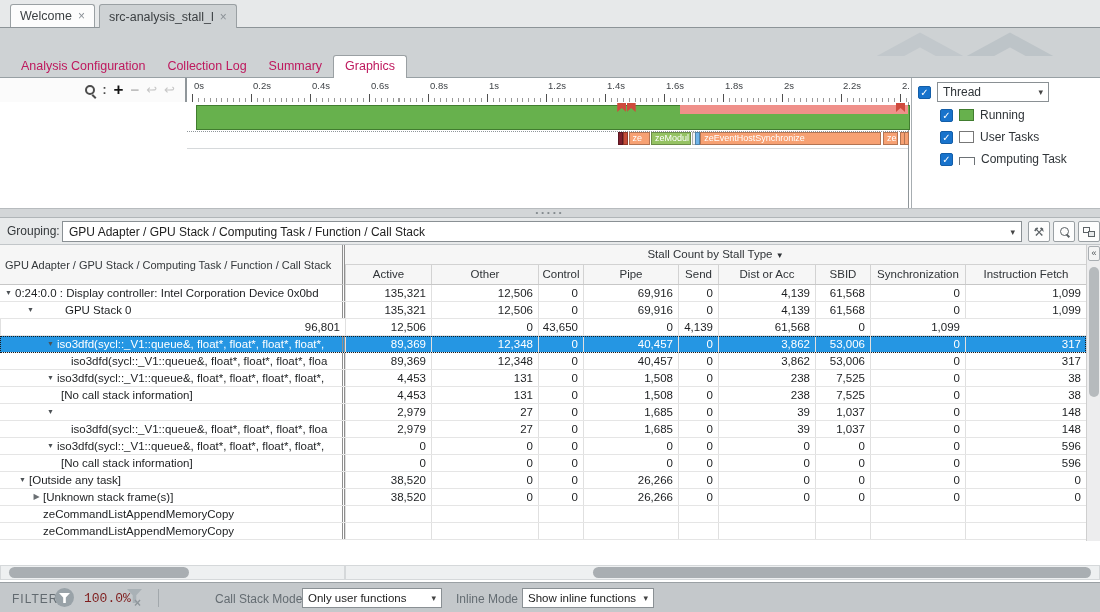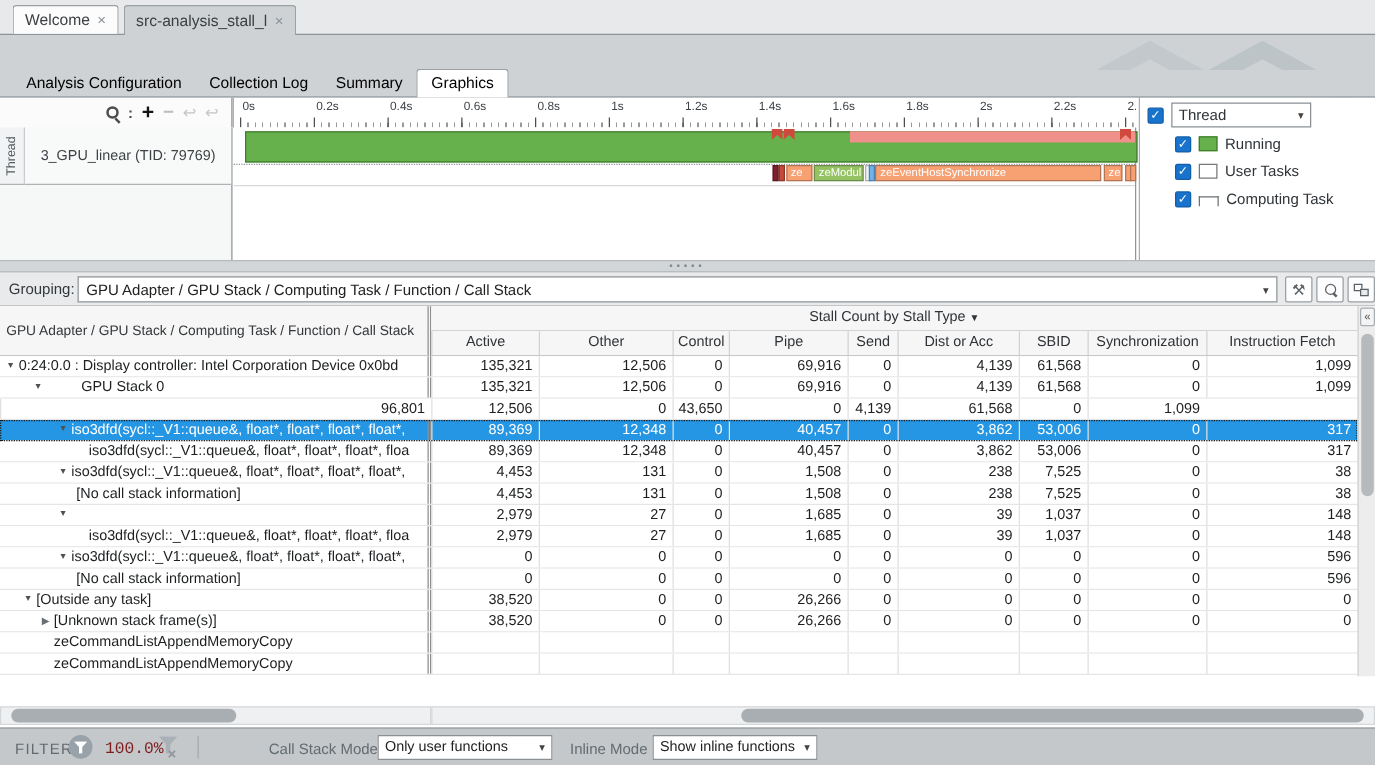--- a/index.html
+++ b/index.html
@@ -21,21 +21,21 @@
   .titlebar { position:absolute; left:0; top:28px; width:1100px; height:28px; background:#ced2d4;margin-top:25px; }
   .page-title { position:absolute; left:14px; top:4px; font-size:16px; color:#3a3e42; }
   .help-icon { position:absolute; left:352px; top:7px; width:15px; height:15px; border:1.5px solid #6d7478;
     border-radius:50%; color:#5d6468; font-size:10px; font-weight:bold; text-align:center; line-height:13px; }
   .watermark { position:absolute; right:8px; top:3px; font-size:15px; font-weight:bold;
     color:#aeb6bc; letter-spacing:.5px; transform:scaleY(1.15); }
   .wm-chevrons { position:absolute; right:0; top:28px; width:270px; height:50px; z-index:0; pointer-events:none; }
   
   .subtabs { position:absolute; left:0; top:56px; width:1100px; height:22px; background:#ced2d4;
     border-bottom:1px solid #98a0a4; display:flex; align-items:flex-end; padding-left:10px; z-index:1; }
-  .subtab { padding:3px 11px 4px; font-size:12.5px; color:#000000; position:relative; }
+  .subtab { padding:3px 11px 4px; font-size:12.5px; color:#be185d; position:relative; }
   .subtab.active { background:#fff; border:1px solid #9aa0a3; border-bottom:none; border-radius:3px 3px 0 0;
     margin-bottom:-1px; padding-bottom:5px; z-index:2; }
   
   .timeline { position:absolute; left:0; top:78px; width:1100px; height:130px; background:#fff; }
   .tl-toolbar { position:absolute; left:0; top:0; width:186px; height:24px; background:#fbfbfb;
     border-right:1px solid #8f969a; display:flex; align-items:center; justify-content:flex-end; gap:7px; padding-right:10px; }
   .icon-mag { position:relative; width:10px; height:10px; border:2px solid #4c4c4c; border-radius:50%; display:inline-block; }
   .icon-mag::after { content:""; position:absolute; left:6px; top:7px; width:2px; height:5px; background:#4c4c4c; transform:rotate(-45deg); }
   .tb-colon { color:#4c4c4c; font-weight:bold; }
   .tb-plus { font-size:17px; font-weight:bold; color:#141414; line-height:14px; }
@@ -203,26 +203,20 @@
         <div class="tick" style="left: 536px;"></div>
         <div class="tick-label" style="left: 538px;">1.8s</div>
         <div class="tick" style="left: 595px;"></div>
         <div class="tick-label" style="left: 597px;">2s</div>
         <div class="tick" style="left: 654px;"></div>
         <div class="tick-label" style="left: 656px;">2.2s</div>
         <div class="tick" style="left: 713px;"></div>
         <div class="tick-label" style="left: 715px;">2.4s</div>
       </div>
 
-    <div class="tl-left">
-      <div class="thread-axis">
-          <span>Thread</span>
-        </div>
-      <div class="thread-name">3_GPU_linear (TID: 79769)</div>
-    </div>
 
     <div class="tl-chart">
       <div class="running-bar" style="left: 8.54px; width: 714.785px;"></div>
       <div class="stall-band" style="left: 493.225px; width: 228.035px;"></div>
       <div class="dotline"></div>
       <div class="task-lane">
           <div class="task" style="left: 430.685px; width: 4.13px; background: rgb(126, 31, 45);"></div>
           <div class="task" style="left: 435.7px; width: 4.72px; background: rgb(196, 75, 56);"></div>
           <div class="task" style="left: 441.6px; width: 21.535px; background: rgb(247, 161, 115);">ze</div>
           <div class="task" style="left: 464.02px; width: 40.12px; background: rgb(149, 194, 99);">zeModul</div>

